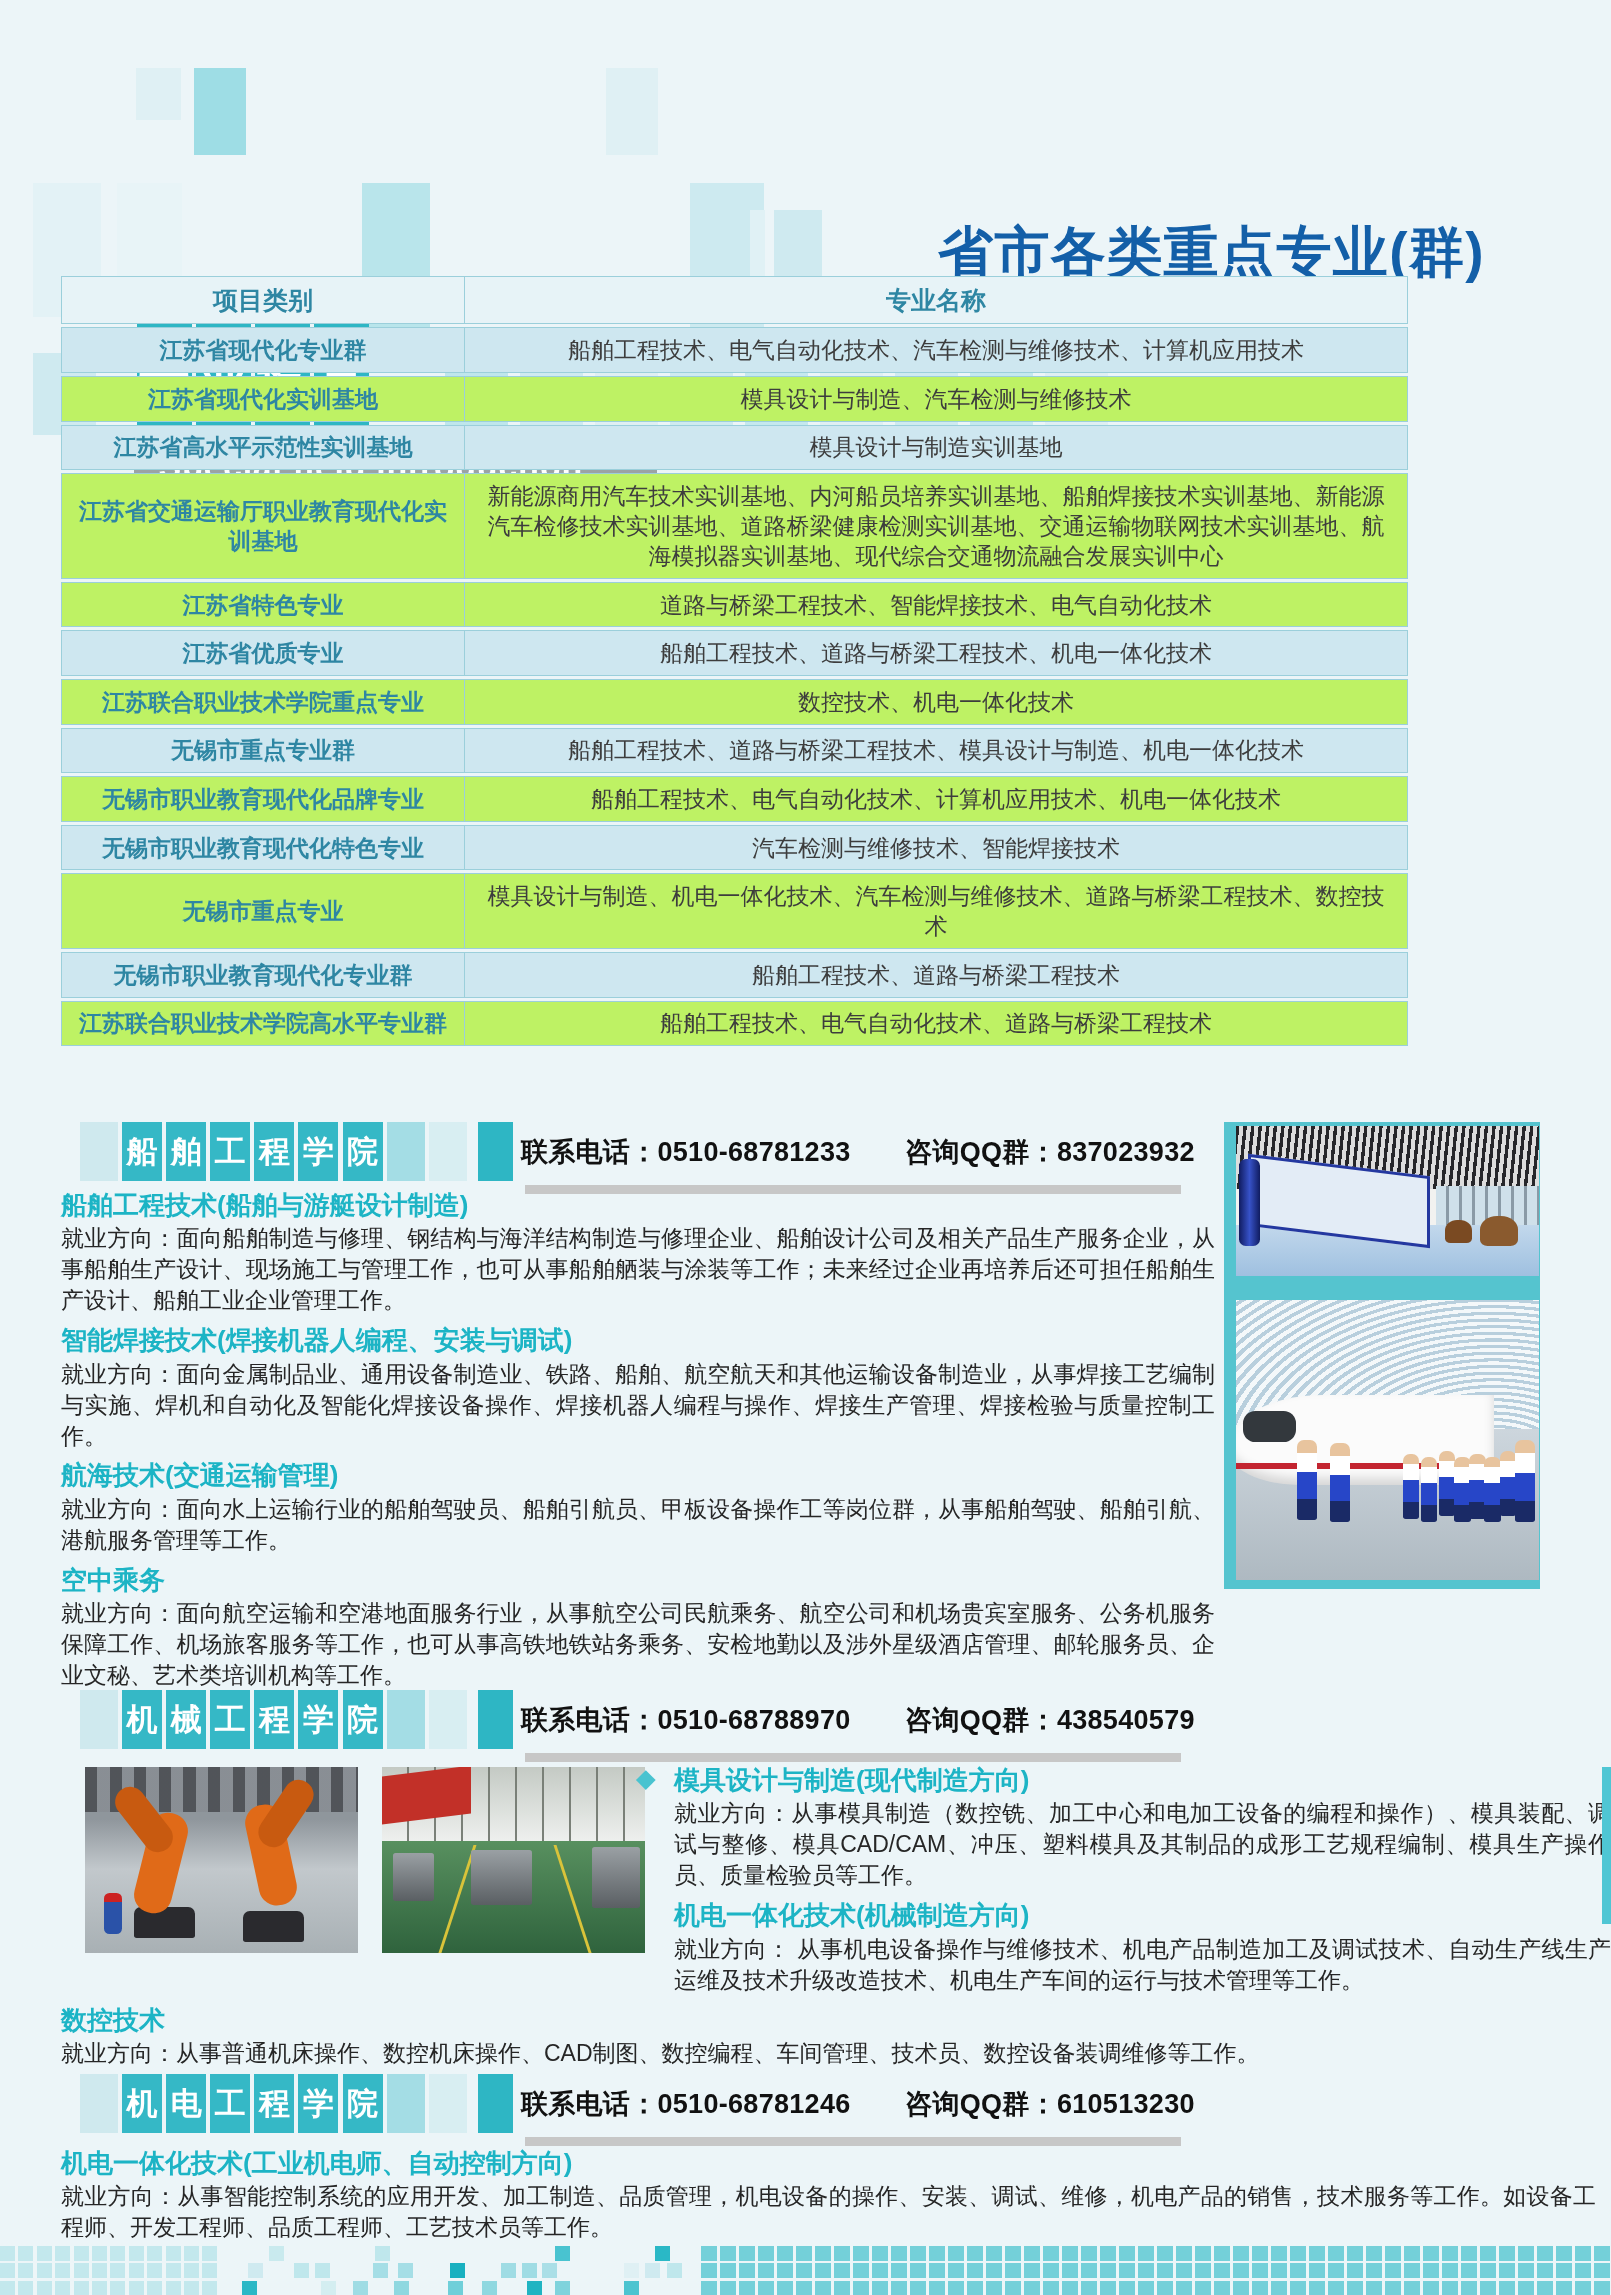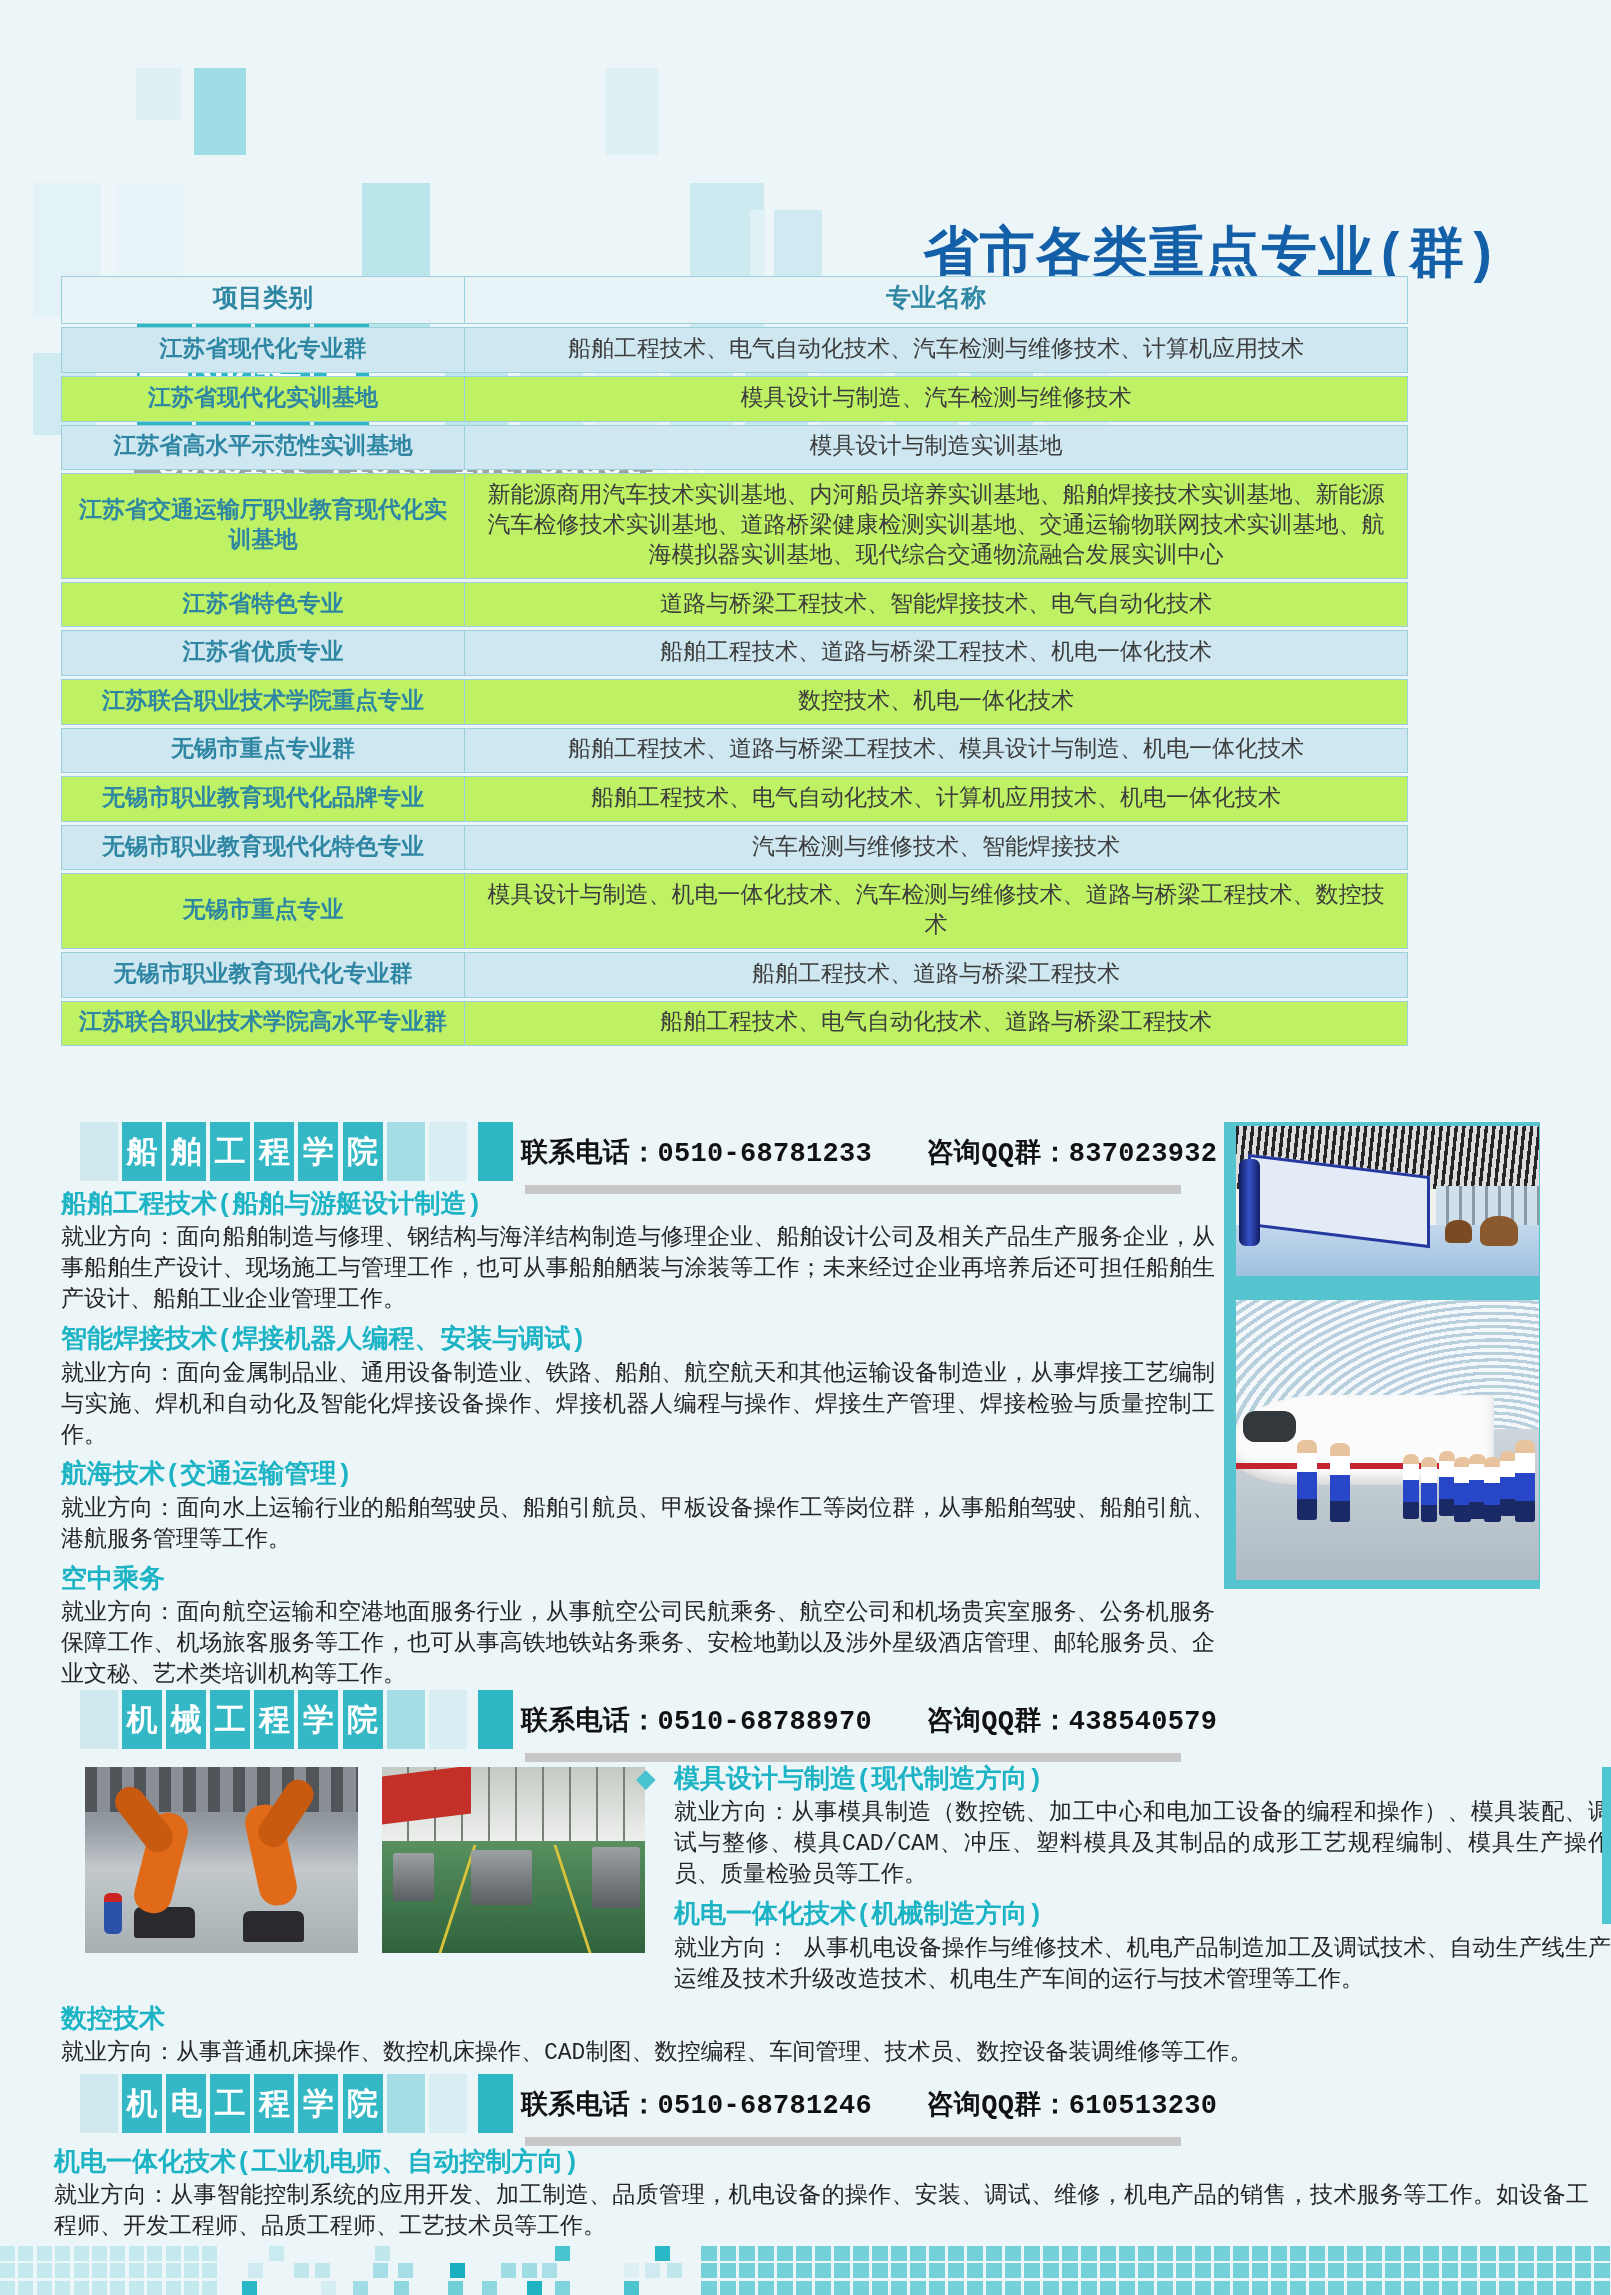--- a/index.html
+++ b/index.html
@@ -1,17 +1,17 @@
 <!DOCTYPE html>
 <html style="font-size:11px"><head>
 <meta charset="utf-8">
 <style>
   html,body{margin:0;padding:0;background:#ecf5f8;}
   .page{position:relative;width:1611px;height:2295px;background:#ecf5f8;overflow:hidden;
-        font-family:Liberation Mono, monospace;}
+        font-family:Liberation Sans, sans-serif;}
   
   .sq{position:absolute;}
   
   .logo-box{position:absolute;left:137px;top:323px;display:flex;gap:4.1px;}
   .logo-box .char-box{width:55px;height:111px;background:#2eb6c4;color:#fff;font-size:50px;
         font-weight:bold;display:flex;align-items:center;justify-content:center;}
   .logo-subtitle{position:absolute;left:134px;top:442px;width:523px;height:48px;background:#9ba3a5;
         color:#fff;font-size:34px;font-weight:bold;line-height:48px;padding-left:24.6px;
         box-sizing:border-box;letter-spacing:0.7px;white-space:nowrap;}
   .page-title{position:absolute;left:877px;top:216px;width:669px;text-align:center;font-size:55px;
@@ -322,21 +322,21 @@
         <span class="cb">程</span>
         <span class="cb">学</span>
         <span class="cb">院</span>
       </span>
     <span class="hbox hb-l2"></span>
     <span class="hbox hb-l3"></span>
     <span class="hbox hb-solid"></span>
     <span class="contact">联系电话：0510-68781246　　咨询QQ群：610513230</span>
     <div class="gray-bar"></div>
   </div>
-  <div class="text-col" style="left:54px;top:2146px;width:1535px;">
+  <div class="text-col" style="left:61px;top:2146px;width:1535px;">
     <h3 class="major-title">机电一体化技术(工业机电师、自动控制方向)</h3>
     <p class="major-desc">就业方向：从事智能控制系统的应用开发、加工制造、品质管理，机电设备的操作、安装、调试、维修，机电产品的销售，技术服务等工作。如设备工程师、开发工程师、品质工程师、工艺技术员等工作。</p>
   </div>
 
   <div>
     <div class="mosaic-row" style="left:0;top:2246px;width:1611px;">
       <span class="mr-cluster"></span>
       <span class="cell" style="left:269px;background:#c9eaee;"></span>
       <span class="cell" style="left:375px;background:#bfe7ec;"></span>
       <span class="cell" style="left:555px;background:#49c3d0;"></span>

